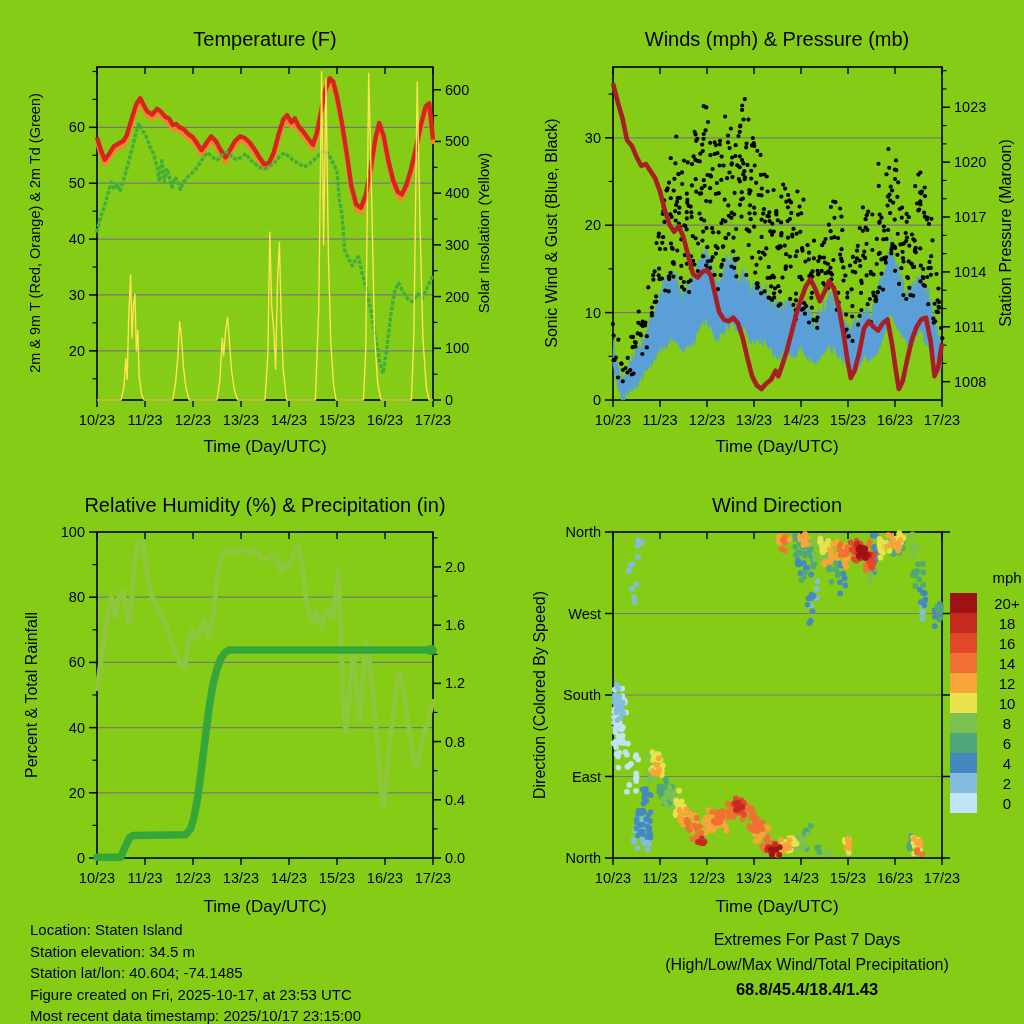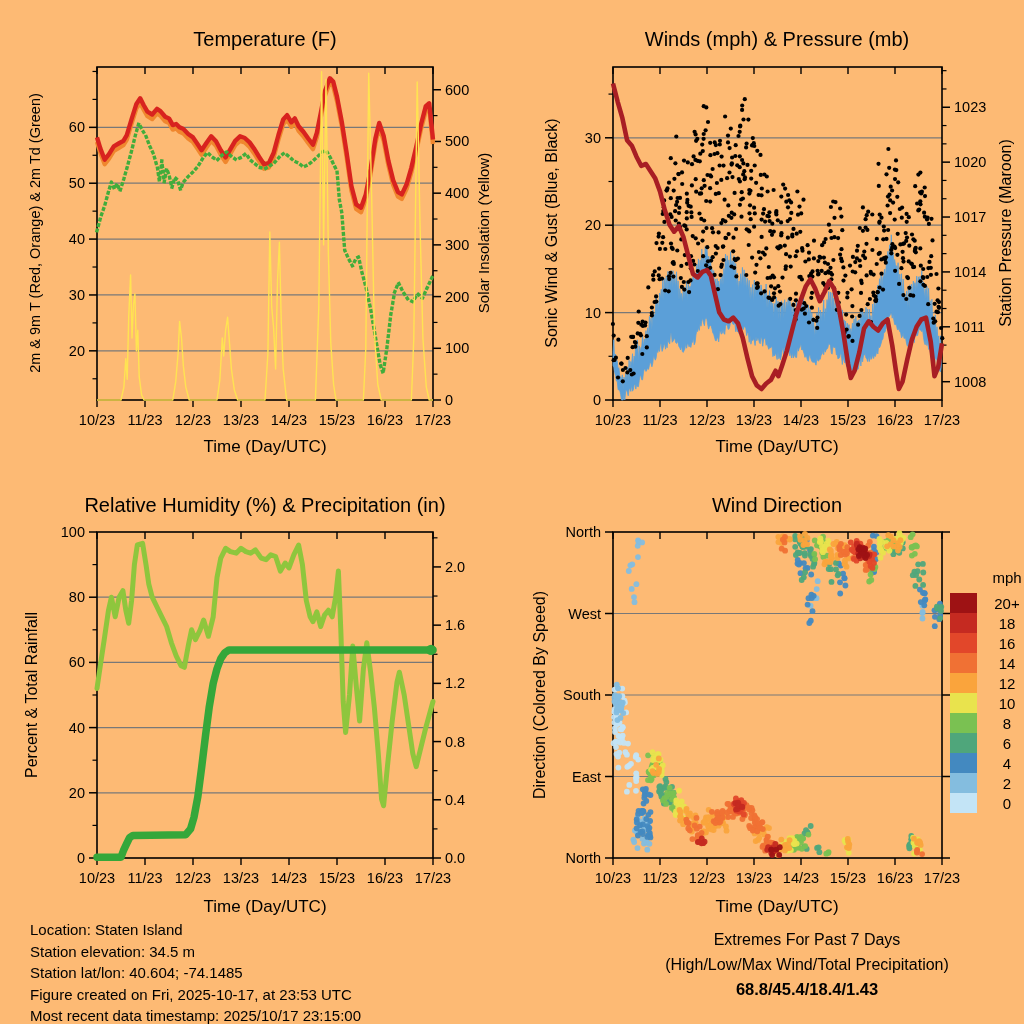--- a/index.html
+++ b/index.html
@@ -1,16 +1,16 @@
 <!DOCTYPE html>
 <html><head>
 <meta charset="utf-8">
 <style>
   html,body{margin:0;padding:0;background:#fff;}
-  .stage{position:relative;width:1024px;height:1024px;background:#fdba74;overflow:hidden;}
+  .stage{position:relative;width:1024px;height:1024px;background:#84cc16;overflow:hidden;}
   svg{font-family:"Liberation Sans","DejaVu Sans",sans-serif;}
   text{fill:#000;}
 </style>
 </head>
 <body>
 
 <div class="stage">
 <svg id="plots" width="1024" height="1024" viewBox="0 0 1024 1024">
 
   <text x="265" y="46" font-size="20" text-anchor="middle">Temperature (F)</text>

